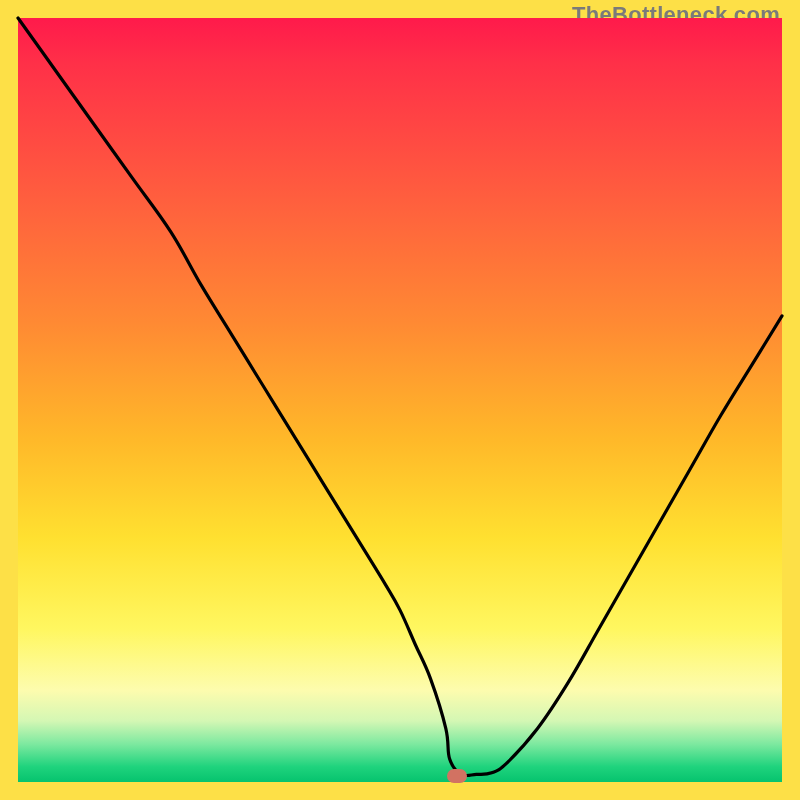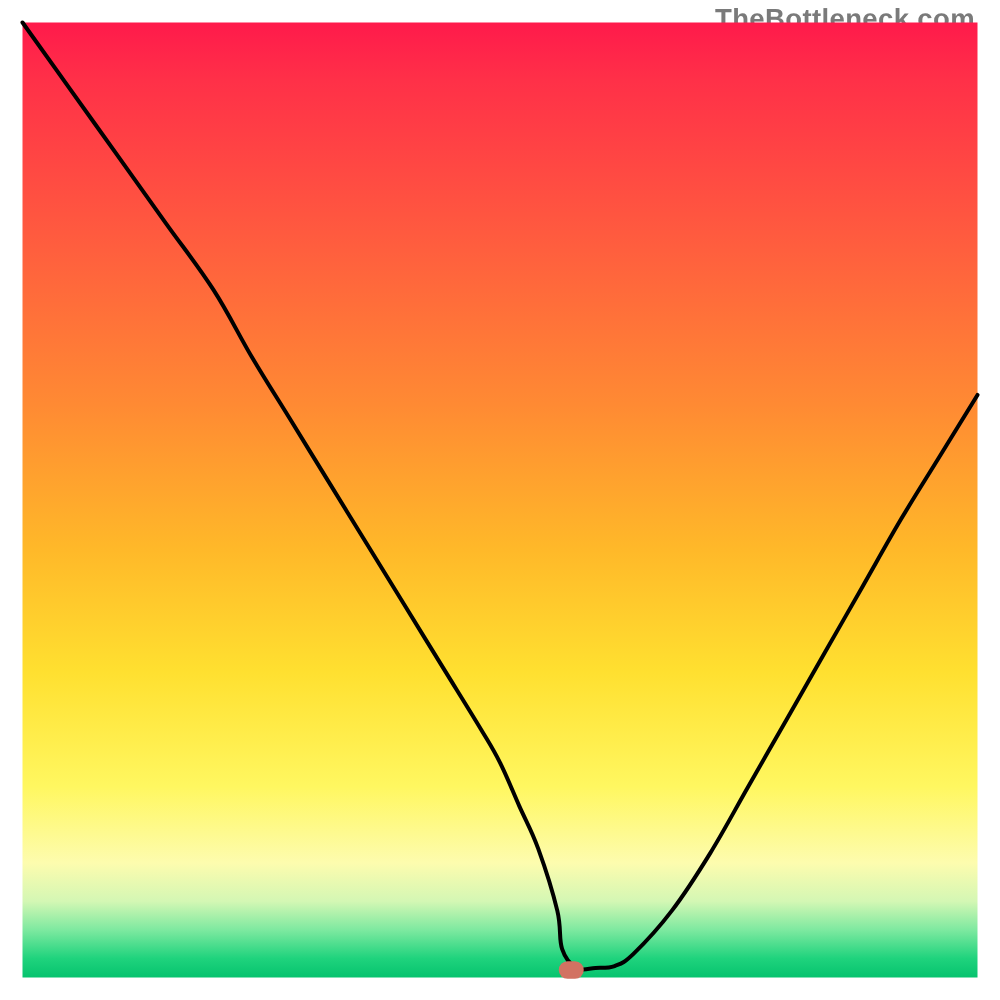--- a/index.html
+++ b/index.html
@@ -8,21 +8,21 @@
     width: 800px;
     height: 800px;
     background: #000;
     overflow: hidden;
     font-family: Arial, Helvetica, sans-serif;
   }
   .frame {
     position: relative;
     width: 800px;
     height: 800px;
-    background: #ffffff;
+    background: #fde047;
   }
   .plot {
     position: absolute;
     left: 18px;
     top: 18px;
     width: 764px;
     height: 764px;
     
     background: linear-gradient(
       to bottom,

